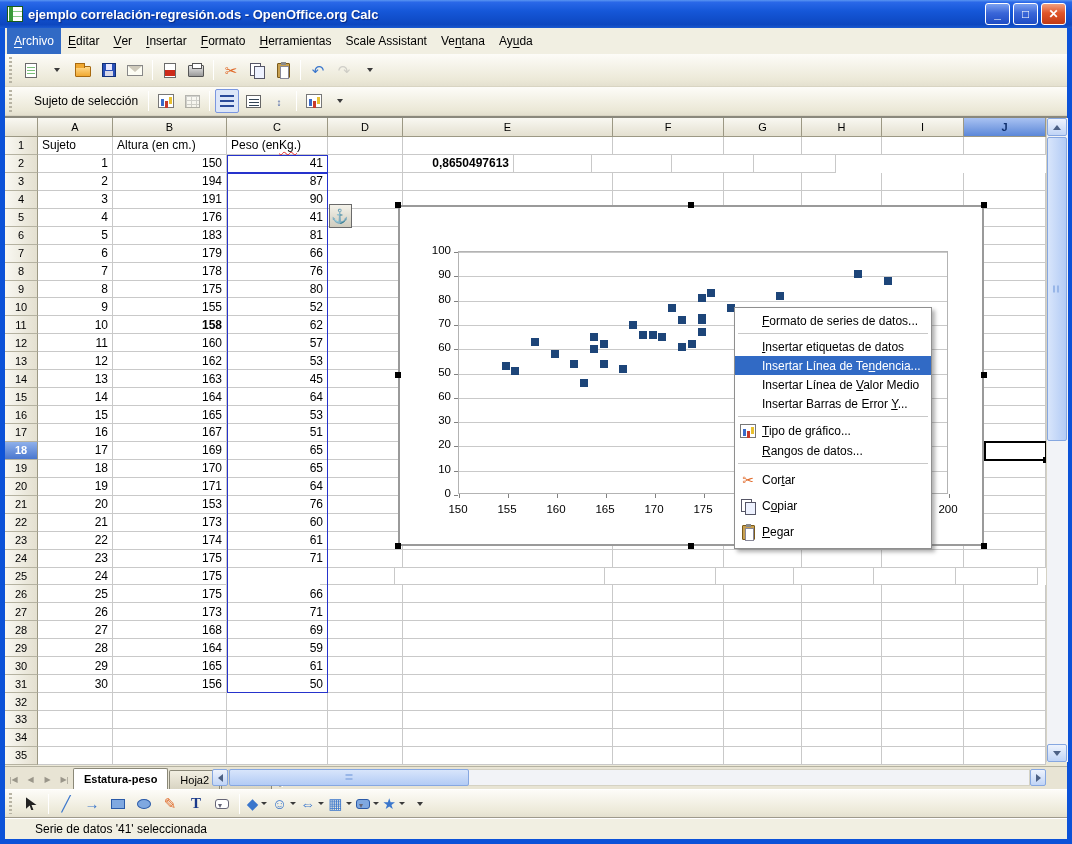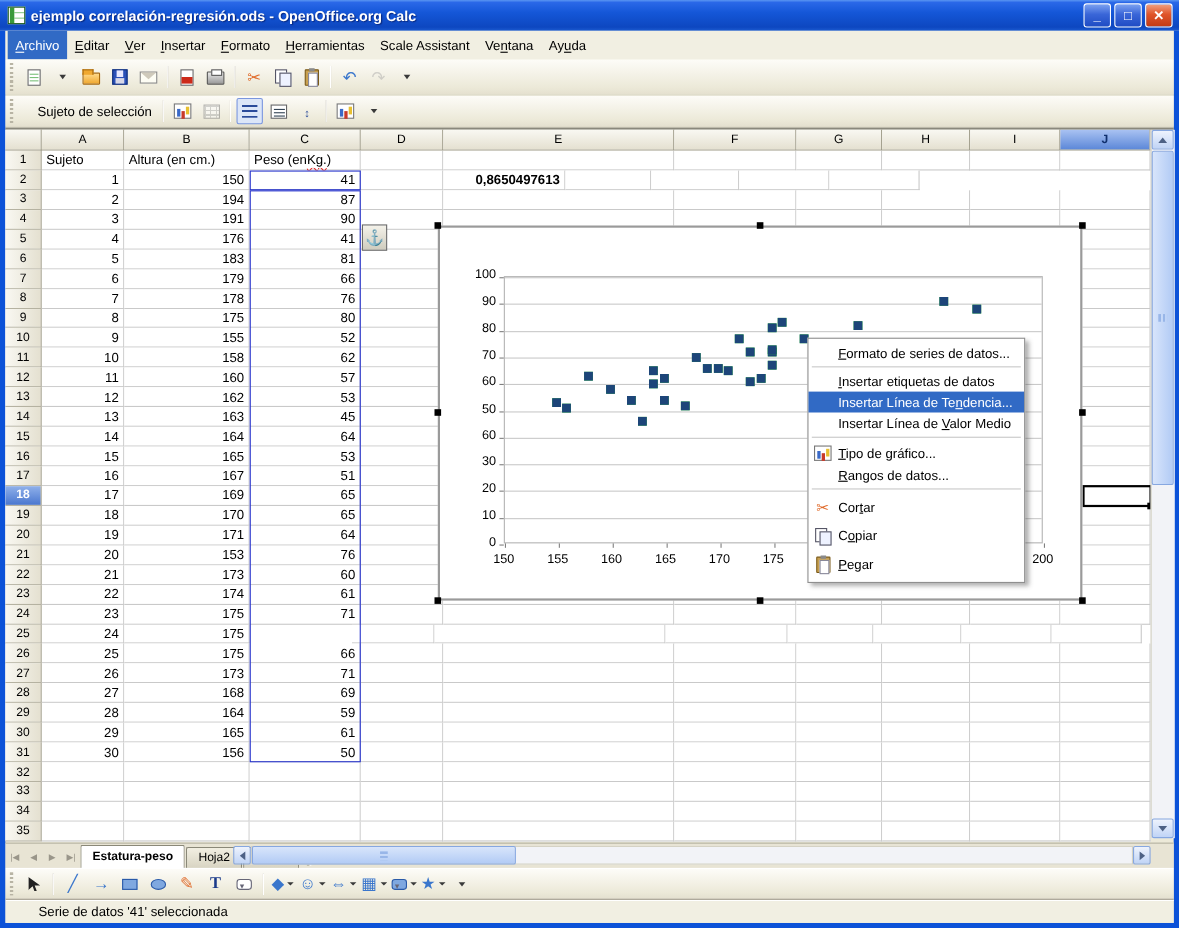--- a/index.html
+++ b/index.html
@@ -414,21 +414,21 @@
       <span class="cell" style="width: 210px;"></span>
       <span class="cell" style="width: 111px;"></span>
       <span class="cell" style="width: 78px;"></span>
       <span class="cell" style="width: 80px;"></span>
       <span class="cell" style="width: 82px;"></span>
       <span class="cell" style="width: 82px;"></span>
     </div>
     <div class="g-row">
       <span class="rowhdr">11</span>
       <span class="cell num" style="width: 75px;">10</span>
-      <span class="cell num" style="width: 114px;">158</span>
+      <span class="cell num" style="width: 114px; font-weight: bold;">158</span>
       <span class="cell num" style="width: 101px;">62</span>
       <span class="cell" style="width: 75px;"></span>
       <span class="cell" style="width: 210px;"></span>
       <span class="cell" style="width: 111px;"></span>
       <span class="cell" style="width: 78px;"></span>
       <span class="cell" style="width: 80px;"></span>
       <span class="cell" style="width: 82px;"></span>
       <span class="cell" style="width: 82px;"></span>
     </div>
     <div class="g-row">
@@ -864,20 +864,23 @@
     <div class="cm-sep"></div>
     <div class="cm-item">
       <span><u>I</u>nsertar etiquetas de datos</span>
     </div>
     <div class="cm-item hl">
       <span>Insertar Línea de Te<u>n</u>dencia...</span>
     </div>
     <div class="cm-item">
       <span>Insertar Línea de <u>V</u>alor Medio</span>
     </div>
+    <div class="cm-item">
+      <span>Insertar Barras de Error <u>Y</u>...</span>
+    </div>
     <div class="cm-sep"></div>
     <div class="cm-item mid">
       <span class="cm-icon">
         <span class="ic ic-minichart"></span>
       </span>
       <span><u>T</u>ipo de gráfico...</span>
     </div>
     <div class="cm-item">
       <span><u>R</u>angos de datos...</span>
     </div>

